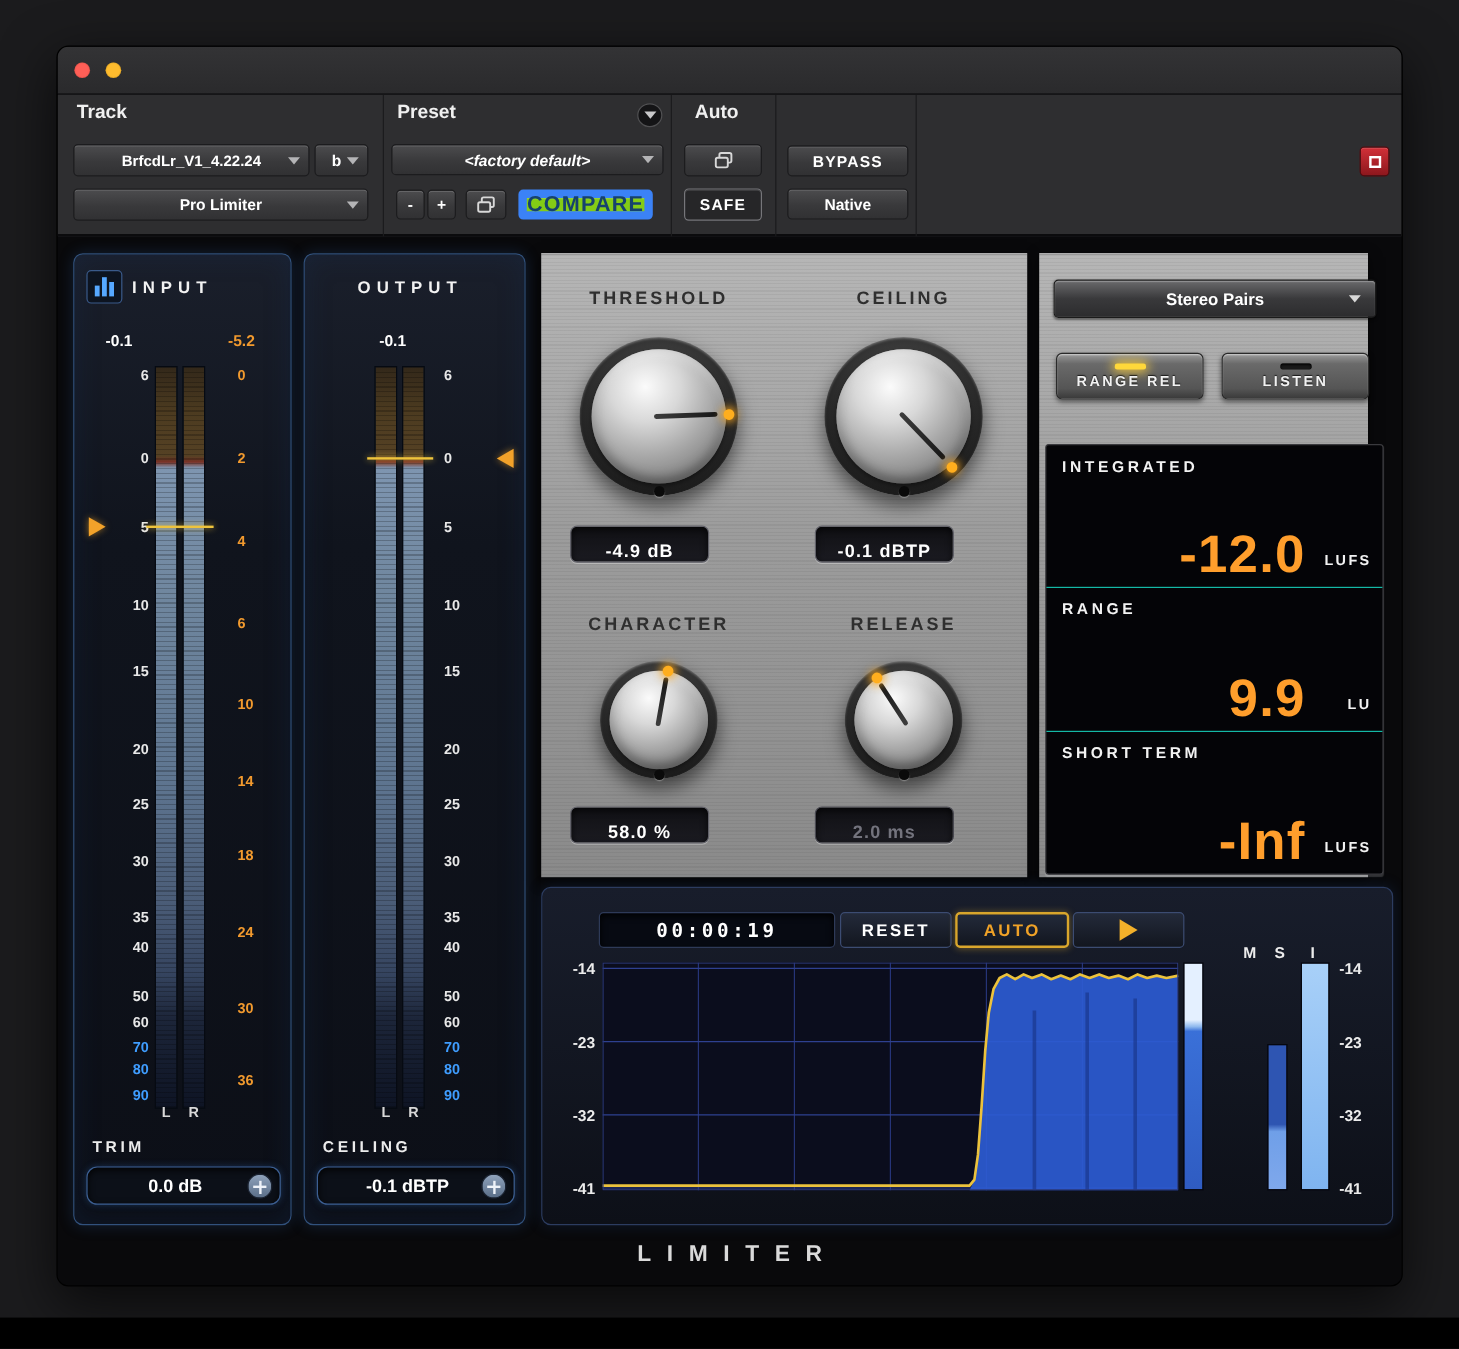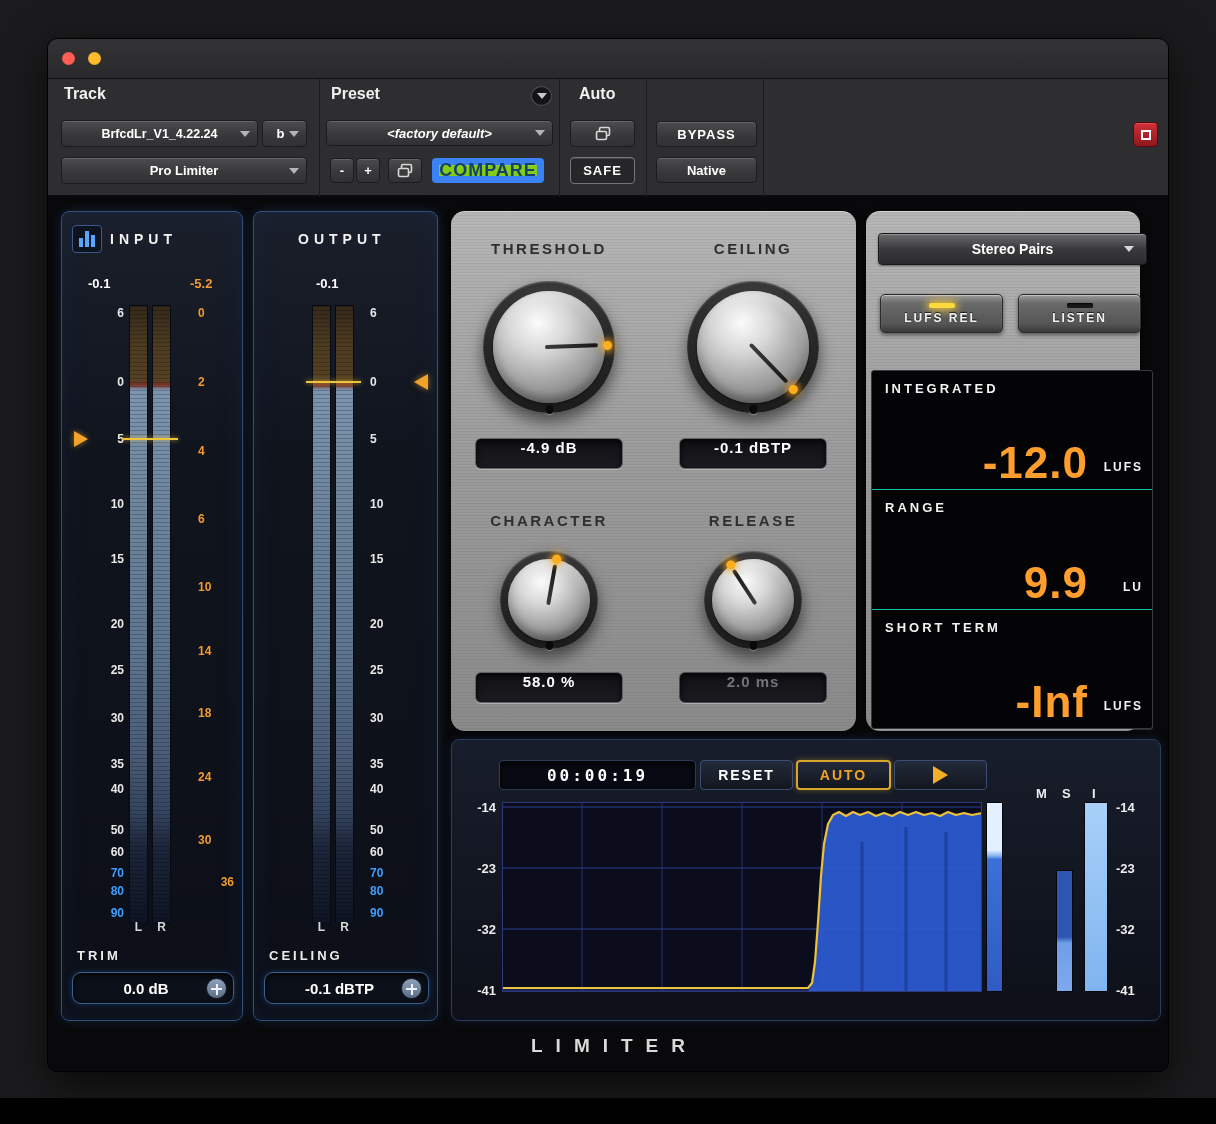--- a/index.html
+++ b/index.html
@@ -20,21 +20,21 @@
 .car{position:absolute;right:7px;top:50%;margin-top:-3px;width:0;height:0;border-left:5px solid transparent;border-right:5px solid transparent;border-top:6px solid #b4b4b6}
 .compare{background:#84cc16;color:#16426e;border:7px solid #3b82f6;letter-spacing:1px;font-size:18px}
 .safe{background:#262628;border:1px solid #76767a;letter-spacing:1px}
 .redbtn{background:linear-gradient(#d23038,#8d171d);border:1px solid #55090d}
 .redbtn .sq{width:10px;height:10px;border:2px solid #fff}
 .pmenu{position:absolute;width:21px;height:20px;border-radius:50%;background:#141416;border:1px solid #505052;display:flex;align-items:center;justify-content:center}
 .pmenu .c2{width:0;height:0;border-left:5px solid transparent;border-right:5px solid transparent;border-top:6px solid #c8c8ca}
 .italic{font-style:italic}
 
 .mpanel{position:absolute;background:linear-gradient(180deg,#1a1f2b,#10141d 30%,#0c0f17);border:1px solid #31517c;border-radius:8px;box-shadow:0 0 12px rgba(50,110,190,.22),inset 0 0 22px rgba(25,50,95,.25)}
-.gpanel{position:absolute;background:repeating-linear-gradient(180deg,rgba(0,0,0,.05) 0 1px,transparent 1px 3px),linear-gradient(#b6b6b6,#9c9c9c 45%,#8a8a8a);border-radius:14px;border-top:1px solid #d6d6d6;box-shadow:0 3px 10px rgba(0,0,0,.6)}
+.gpanel{position:absolute;background:repeating-linear-gradient(180deg,rgba(0,0,0,.05) 0 1px,transparent 1px 3px),linear-gradient(#b6b6b6,#9c9c9c 45%,#8a8a8a);border-radius:0;border-top:1px solid #d6d6d6;box-shadow:0 3px 10px rgba(0,0,0,.6)}
 .hpanel{position:absolute;background:linear-gradient(180deg,#181d2b,#0d1018);border:1px solid #2c3c60;border-radius:8px;box-shadow:0 0 12px rgba(40,90,170,.18)}
 
 .mtitle{position:absolute;color:#f2f2f2;font-size:14px;font-weight:bold;letter-spacing:5px}
 .peak{position:absolute;font-size:13px;font-weight:bold;color:#fff}
 .peak.orange{color:#f29a2e}
 .vbarch{position:absolute;width:19px;border:1px solid #060a12;background:repeating-linear-gradient(180deg,rgba(0,0,0,.22) 0 1px,transparent 1px 4px),linear-gradient(180deg,#33281a 0%,#4c3b20 6%,#554124 12%,#7a3226 12.8%,#7e95b0 13.6%,#70879f 30%,#5f7691 55%,#4b5d78 72%,#35445f 82%,#1c2539 88%,#0e1424 100%)}
 .scale{position:absolute;top:0;height:100%}
 .sl{position:absolute;left:0;right:0;font-size:12px;font-weight:bold}
 .chlab{position:absolute;width:19px;text-align:center;color:#d8d8d8;font-size:12px;font-weight:bold}
 .hline{position:absolute;height:2px;background:#eec43c;box-shadow:0 0 5px rgba(240,200,60,.8)}
@@ -52,21 +52,21 @@
 .knob{position:absolute;border-radius:50%;background:radial-gradient(circle at 50% 35%,#555,#2a2a2a 55%,#141414 90%);box-shadow:0 8px 16px rgba(0,0,0,.55),inset 0 1px 2px rgba(255,255,255,.3)}
 .k-big{width:132px;height:132px}
 .k-sm{width:98px;height:98px}
 .kface{position:absolute;inset:10px;border-radius:50%;background:radial-gradient(circle at 40% 28%,#fbfbfb,#d8d8d8 28%,#a8a8a8 55%,#7e7e7e 80%,#636363);box-shadow:inset 0 -4px 10px rgba(0,0,0,.4),inset 0 4px 8px rgba(255,255,255,.55),0 2px 4px rgba(0,0,0,.45)}
 .k-sm .kface{inset:8px}
 .krot{position:absolute;inset:0;transform:rotate(var(--ang))}
 .kptr{position:absolute;left:50%;top:17px;width:4px;height:40%;margin-left:-2px;background:linear-gradient(180deg,#161616,#3d3d3d);border-radius:2px}
 .k-sm .kptr{top:13px;height:42%}
 .kled{position:absolute;left:50%;top:3px;width:9px;height:9px;margin-left:-4.5px;border-radius:50%;background:#ffae1e;box-shadow:0 0 7px 2px rgba(255,170,30,.85)}
 .kscrew{position:absolute;left:50%;bottom:-1px;width:9px;height:9px;margin-left:-4.5px;border-radius:50%;background:#0a0a0a;box-shadow:0 1px 1px rgba(255,255,255,.3)}
-.vbox{position:absolute;height:31px;width:148px;background:linear-gradient(#101014,#1b1b21);border:1px solid #62626a;border-radius:6px;color:#fff;font-weight:bold;font-size:15px;letter-spacing:1px;display:flex;align-items:flex-start;justify-content:center;box-shadow:inset 0 2px 6px rgba(0,0,0,.75),0 1px 0 rgba(255,255,255,.3)}
+.vbox{position:absolute;height:31px;width:116px;background:linear-gradient(#101014,#1b1b21);border:1px solid #62626a;border-radius:6px;color:#fff;font-weight:bold;font-size:15px;letter-spacing:1px;display:flex;align-items:flex-end;justify-content:center;box-shadow:inset 0 2px 6px rgba(0,0,0,.75),0 1px 0 rgba(255,255,255,.3)}
 .vbox.disabled{color:#73737d;border-color:#4a4a52}
 
 .dd{position:absolute;background:linear-gradient(#6a6a6c,#39393b 50%,#2c2c2e);border:1px solid #1a1a1a;border-radius:4px;color:#fff;font-weight:bold;font-size:14px;display:flex;align-items:center;justify-content:center;box-shadow:inset 0 1px 1px rgba(255,255,255,.3),0 1px 2px rgba(0,0,0,.45)}
 .mode-btn{position:absolute;border-radius:5px;background:linear-gradient(#9a9a9a,#6a6a6a 22%,#555 78%,#3a3a3a);border:1px solid #2a2a2a;box-shadow:0 2px 4px rgba(0,0,0,.5),inset 0 1px 1px rgba(255,255,255,.45)}
 .led-bar{position:absolute;top:8px;left:50%;width:26px;height:5px;margin-left:-13px;border-radius:2px;background:#1a1a1a;box-shadow:inset 0 1px 2px #000}
 .led-bar.on{background:#ffd83a;box-shadow:0 0 9px 2px rgba(255,210,60,.9)}
 .mode-label{position:absolute;bottom:7px;width:100%;text-align:center;color:#f2f2f2;font-size:12px;font-weight:bold;letter-spacing:2px;text-shadow:0 -1px 1px rgba(0,0,0,.8)}
 .loudbox{position:absolute;left:5px;top:158px;width:282px;height:359px;background:#040407;border:1px solid #3a3a3e;border-radius:3px;display:flex;flex-direction:column;box-shadow:0 1px 1px rgba(255,255,255,.18)}
 .mrow{flex:1;position:relative;border-bottom:1px solid #14b8a6}
 .mrow:last-child{border-bottom:none}
@@ -194,21 +194,21 @@
     <div class="scale" id="in-scale-r" style="left:136px;width:36px;text-align:left">
           <div class="sl" style="top: 94px; color: rgb(242, 154, 46);">0</div>
           <div class="sl" style="top: 163px; color: rgb(242, 154, 46);">2</div>
           <div class="sl" style="top: 232px; color: rgb(242, 154, 46);">4</div>
           <div class="sl" style="top: 300px; color: rgb(242, 154, 46);">6</div>
           <div class="sl" style="top: 368px; color: rgb(242, 154, 46);">10</div>
           <div class="sl" style="top: 432px; color: rgb(242, 154, 46);">14</div>
           <div class="sl" style="top: 494px; color: rgb(242, 154, 46);">18</div>
           <div class="sl" style="top: 558px; color: rgb(242, 154, 46);">24</div>
           <div class="sl" style="top: 621px; color: rgb(242, 154, 46);">30</div>
-          <div class="sl" style="top: 663px; color: rgb(242, 154, 46); text-align: right;">36</div>
+          <div class="sl" style="top: 681px; color: rgb(242, 154, 46);">36</div>
         </div>
 
     <div class="vbarch" style="left:67px;top:93px;height:619px"></div>
     <div class="vbarch" style="left:90px;top:93px;height:619px"></div>
 
     <div class="arr-r" style="left:12px;top:219px"></div>
     <div class="hline" style="left:60px;top:226px;width:56px"></div>
 
     <div class="chlab" style="left:67px;top:708px">L</div>
     <div class="chlab" style="left:90px;top:708px">R</div>
@@ -321,21 +321,21 @@
   </div>
 
   <div class="gpanel" style="left:818px;top:172px;width:274px;height:520px">
     <div class="dd" style="left:12px;top:21px;width:269px;height:32px">
       <span>Stereo Pairs</span>
       <span class="car" style="border-top-color:#d8d8d8;right:12px"></span>
     </div>
 
     <div class="mode-btn" style="left:14px;top:82px;width:123px;height:39px">
       <div class="led-bar on"></div>
-      <div class="mode-label">LUFS REL</div>
+      <div class="mode-label">RANGE REL</div>
     </div>
     <div class="mode-btn" style="left:152px;top:82px;width:123px;height:39px">
       <div class="led-bar"></div>
       <div class="mode-label">LISTEN</div>
     </div>
 
     <div class="loudbox" id="meter-rows">
           <div class="mrow">
             <div class="mlab">INTEGRATED</div>
             <div class="mval">-12.0</div>

